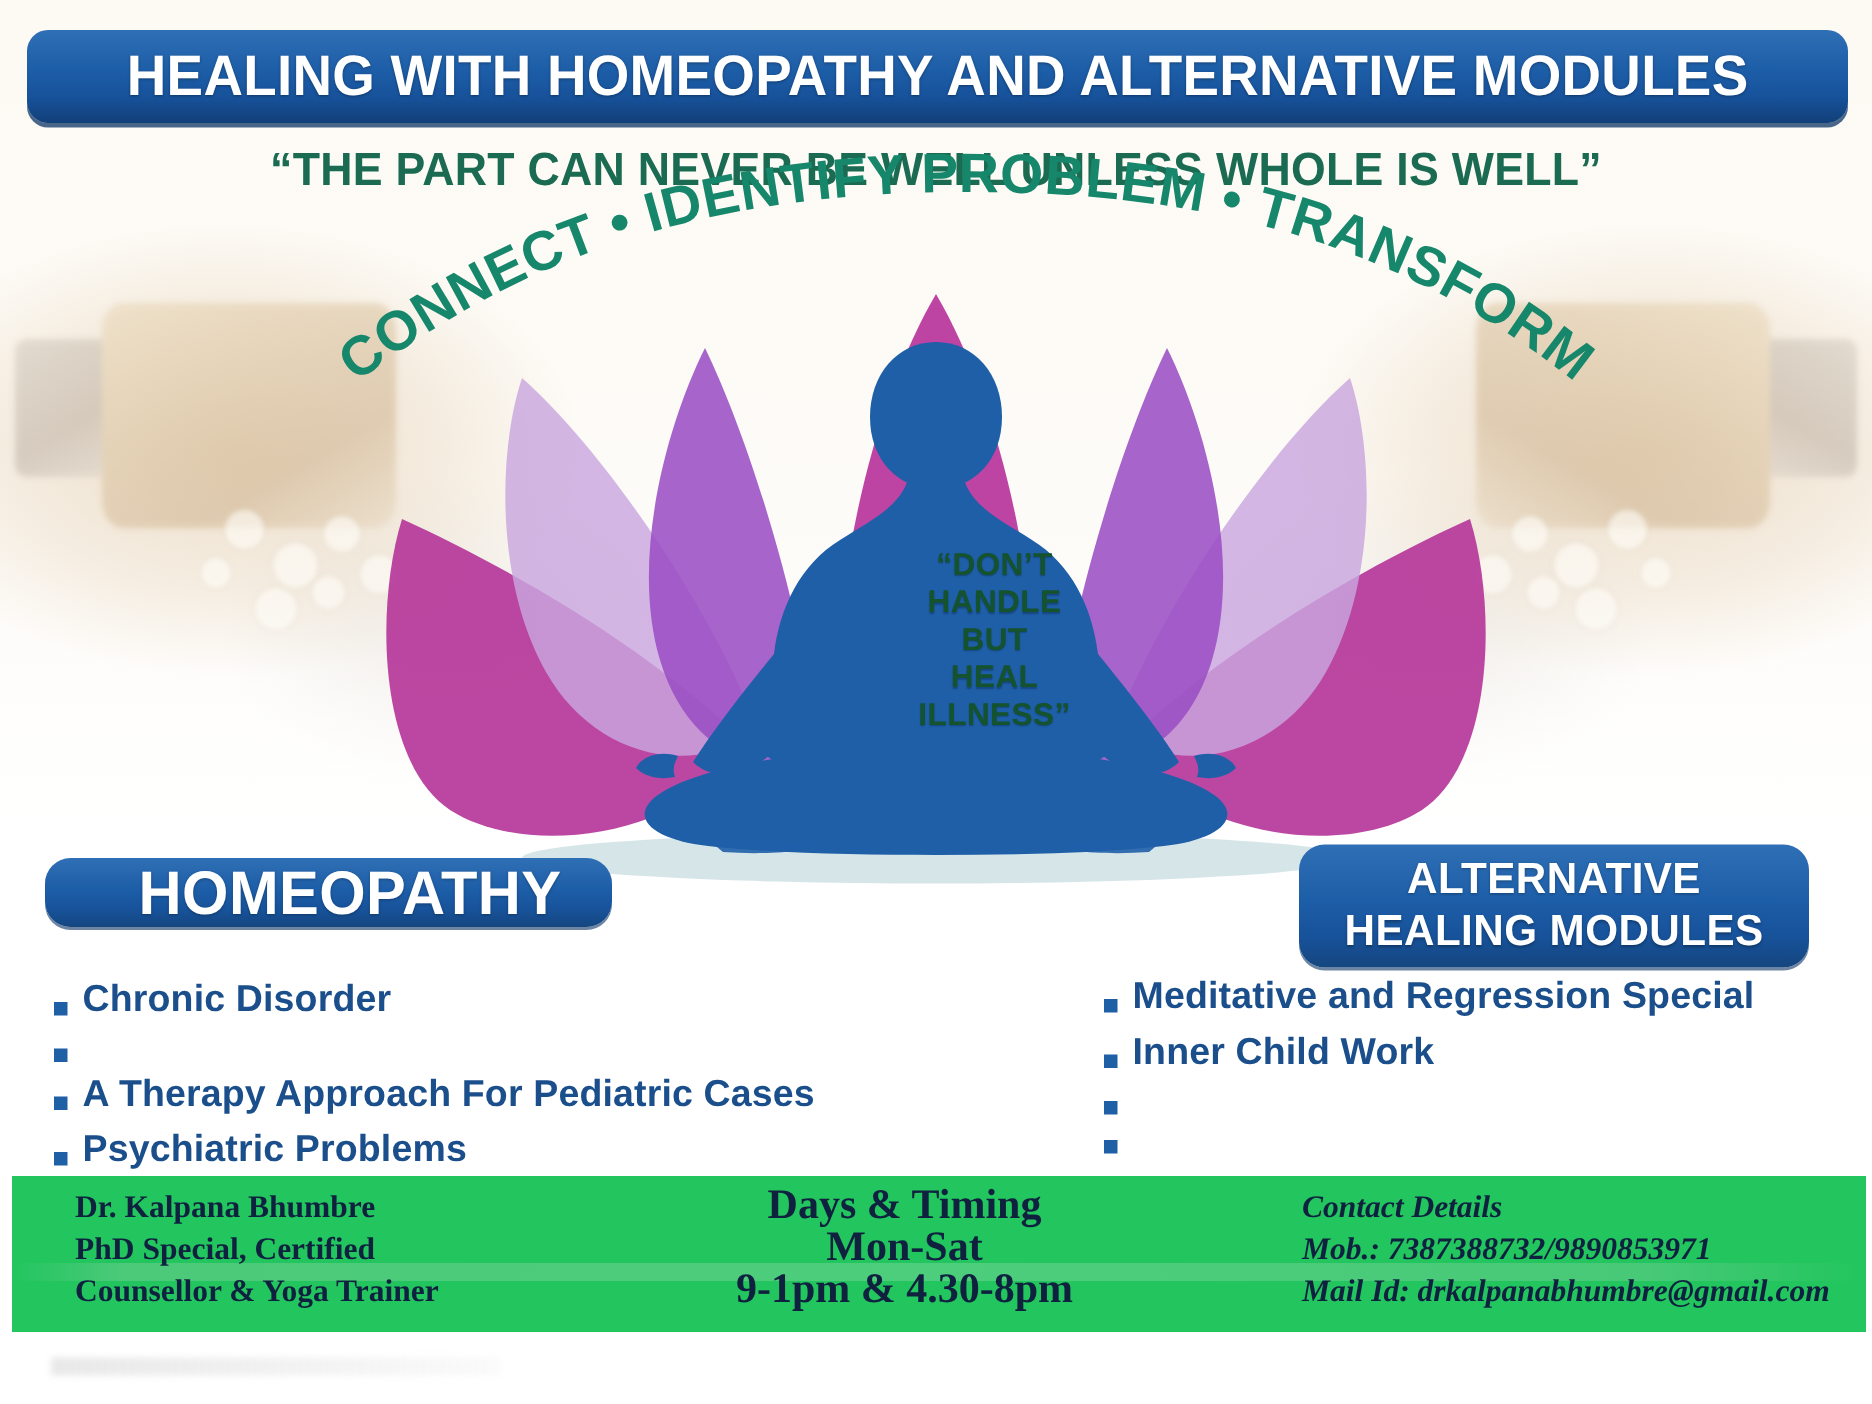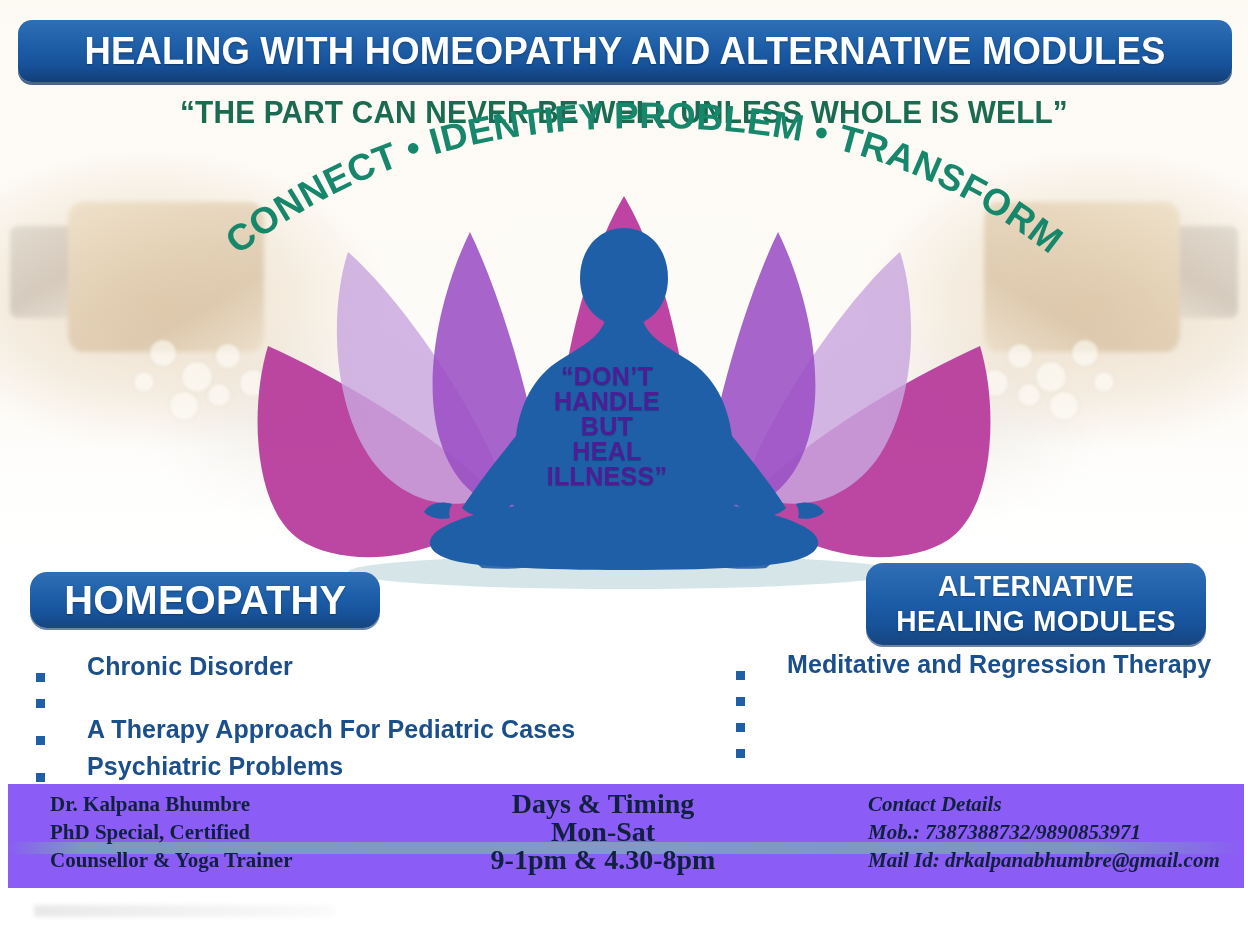--- a/index.html
+++ b/index.html
@@ -67,61 +67,61 @@
   .arc text{
     font-family:"Liberation Sans", sans-serif;
     font-weight:bold;font-size:37px;fill:#17876b;letter-spacing:.5px;
   }
 
   
   .lotus{position:absolute;left:0;top:168px;width:1248px;height:420px;}
   .lotus svg{width:100%;height:100%;overflow:visible;}
 
   .chest-text{
-    position:absolute;left:537px;top:364px;width:140px;
-    text-align:center;color:#4c1d95;font-weight:bold;
-    font-size:25px;line-height:25px;letter-spacing:.3px;
+    position:absolute;left:593px;top:364px;width:140px;
+    text-align:center;color:#14532d;font-weight:bold;
+    font-size:21px;line-height:25px;letter-spacing:.3px;
     text-shadow:0 1px 1px rgba(10,40,80,.45);
   }
 
   
   .badge{
     position:absolute;
     border-radius:17px;
     background:linear-gradient(180deg,#2f6fb5 0%,#1d5ea8 45%,#17529a 75%,#15467f 100%);
     box-shadow:0 2px 0 rgba(12,52,100,.6);
     display:flex;align-items:center;justify-content:center;
     text-align:center;
   }
   .badge .bt{
     color:#ffffff;font-weight:bold;letter-spacing:.3px;
     text-shadow:0 1px 2px rgba(0,0,0,.3);
   }
-  #badge-left{left:30px;top:572px;width:350px;height:56px;}
+  #badge-left{left:30px;top:572px;width:350px;height:46px;padding-left:28px;}
   #badge-left .bt{font-size:41px;transform:scaleX(.97);}
   #badge-right{left:866px;top:563px;width:340px;height:82px;flex-direction:column;}
   #badge-right .bt{font-size:29px;line-height:35px;transform:scaleX(.97);}
 
   
   .blist{position:absolute;}
   #list-left{left:36px;top:650px;width:560px;}
   #list-right{left:736px;top:648px;width:500px;}
-  .blist .row{display:flex;align-items:flex-end;margin-bottom:5px;gap:32px;}
+  .blist .row{display:flex;align-items:center;margin-bottom:5px;}
   .blist .sq{
     width:9px;height:9px;background:#1e5fa6;margin-top:12px;margin-right:10px;flex:0 0 auto;
   }
   .blist .tx{
     color:#1b4f8c;font-weight:bold;font-size:25px;line-height:32px;
     letter-spacing:.1px;white-space:nowrap;
   }
 
   
   .footer{
     position:absolute;left:8px;top:784px;width:1236px;height:104px;
-    background:#8b5cf6;
+    background:#22c55e;
   }
   .footer .streak{
     position:absolute;left:0;top:58px;width:1236px;height:12px;
     background:linear-gradient(90deg,rgba(120,210,150,.0) 0%,rgba(110,205,145,.55) 6%,rgba(120,215,155,.5) 50%,rgba(110,205,145,.5) 88%,rgba(120,210,150,0) 100%);
   }
   .fcol{position:absolute;color:#10213f;font-family:"Liberation Serif", serif;font-weight:bold;}
   #fcol-doctor{left:42px;top:6px;}
   #fcol-doctor .ln{font-size:21px;line-height:28px;white-space:nowrap;}
   #fcol-timing{left:430px;top:6px;width:330px;text-align:center;}
   #fcol-timing .ln{font-size:28px;line-height:28px;white-space:nowrap;}
@@ -254,24 +254,25 @@
   </div>
 
   <div class="badge" id="badge-right">
     <span class="bt">ALTERNATIVE</span>
     <span class="bt">HEALING MODULES</span>
   </div>
 
   <div class="blist" id="list-right">
     <div class="row">
       <span class="sq"></span>
-      <span class="tx">Meditative and Regression Therapy</span>
-    </div>
-    <div class="row">
-      <span class="sq"></span>
+      <span class="tx">Meditative and Regression Special</span>
+    </div>
+    <div class="row">
+      <span class="sq"></span>
+      <span class="tx">Inner Child Work</span>
     </div>
     <div class="row">
       <span class="sq"></span>
     </div>
     <div class="row">
       <span class="sq"></span>
     </div>
   </div>
 
   <div class="footer">

